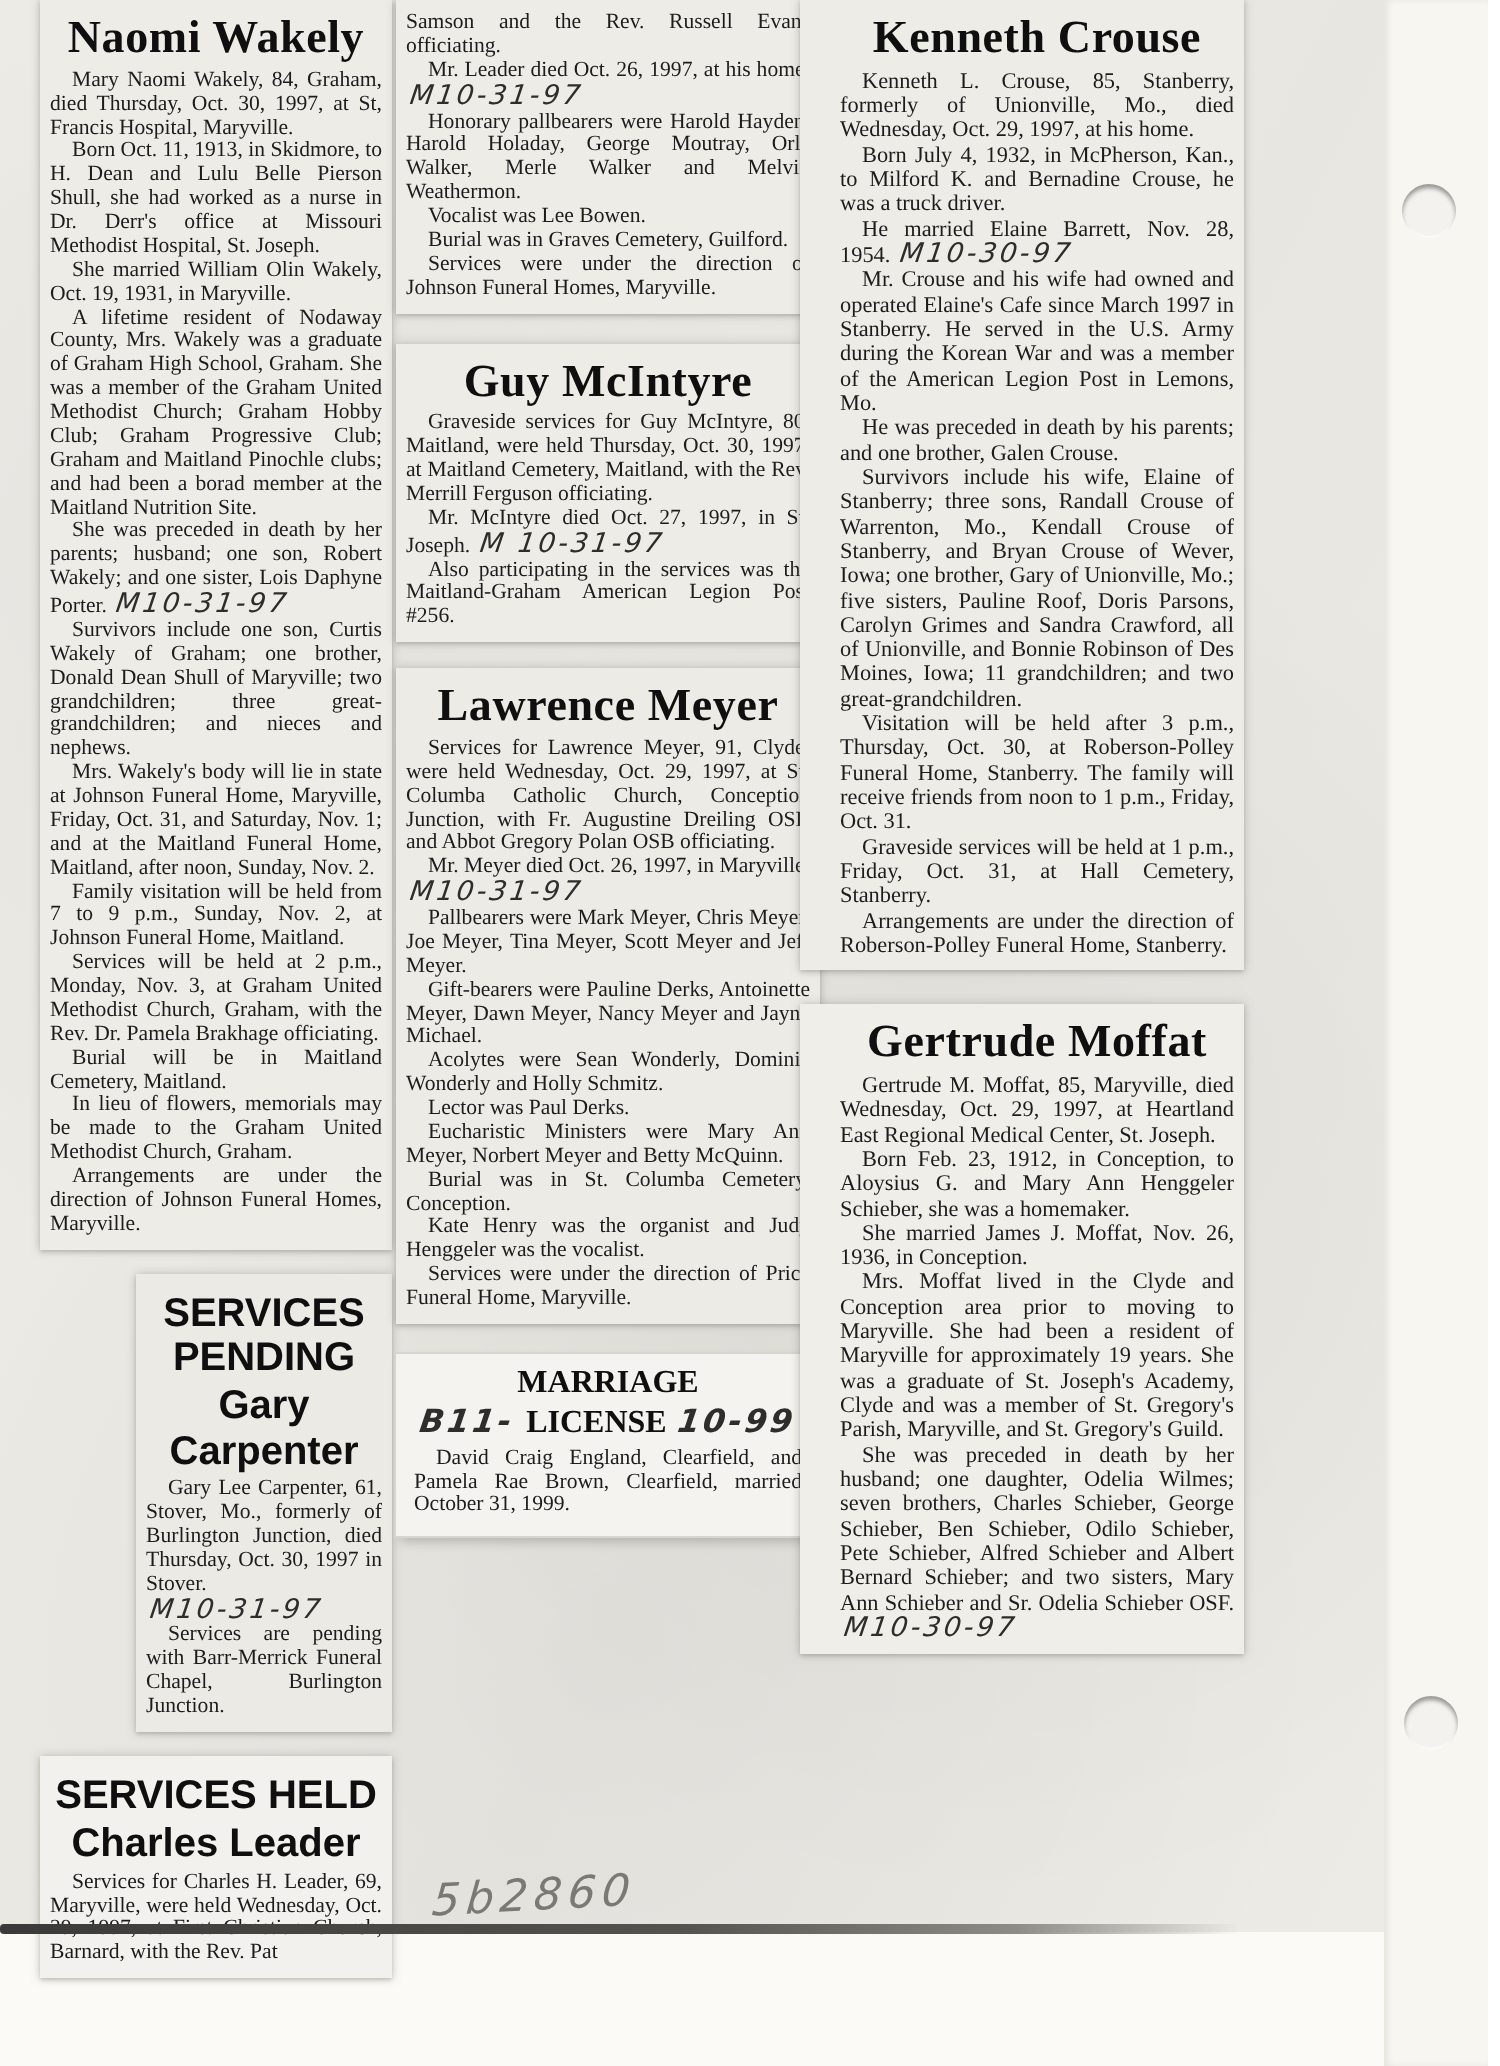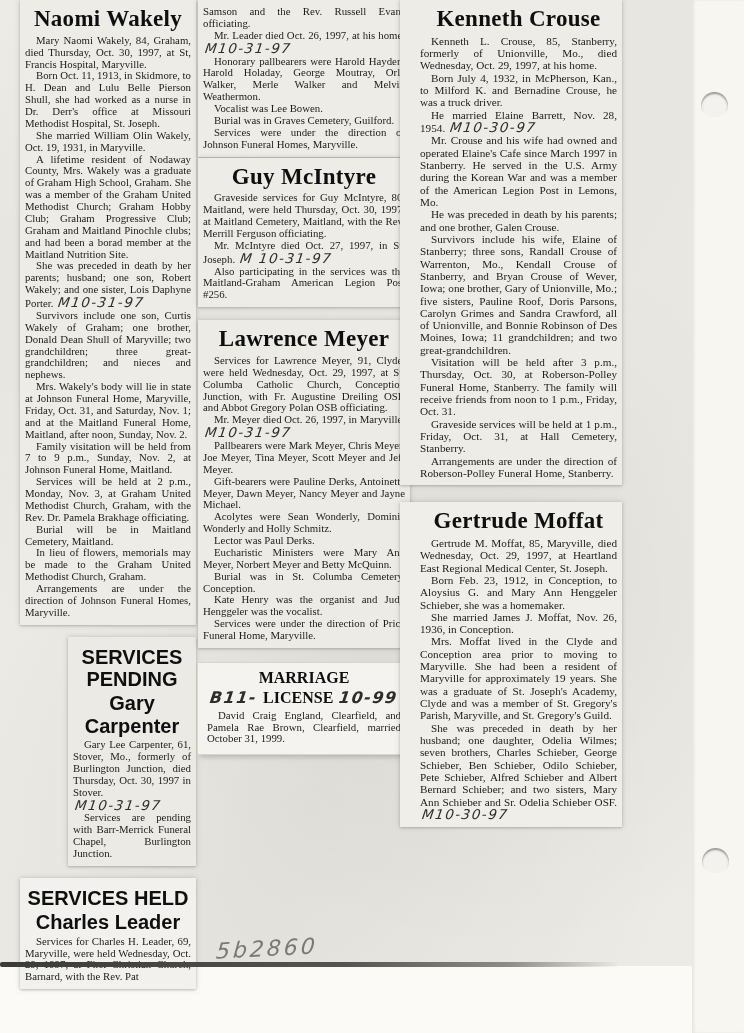--- a/index.html
+++ b/index.html
@@ -73,21 +73,21 @@
     font-size:22px; color:#7b7974; letter-spacing:3px;
     transform:rotate(-3deg) skewX(-8deg);
   }
 
   
   .sec-naomi-wakely { padding-top:5px; }
   .sec-services-pending { margin-top:12px; padding-top:8px; background:#eceae5;margin-left:48px; }
   .sec-services-held   { margin-top:12px; padding-top:8px; background:#f2f1ed; }
   .sec-charles-leader-continued { padding-top:6px; }
   .sec-charles-leader-continued p:first-child { text-indent:0; }
-  .sec-guy-mcintyre { margin-top:1px; padding-top:5px; }
+  .sec-guy-mcintyre { margin-top:15px; padding-top:5px; }
   .sec-lawrence-meyer { margin-top:13px; padding-top:5px; background:#ecebe6; }
   .sec-marriage-license {
     margin-top:15px; background:#f4f3ef; padding:6px 9px 9px;
     box-shadow:0 0 0 1px #d6d5cf, 2px 3px 5px rgba(80,78,72,0.3);
   }
   .sec-kenneth-crouse { padding-top:5px; }
   .sec-gertrude-moffat { margin-top:17px; padding-top:5px; background:#efeee9; }
 </style>
 </head>
 <body>

